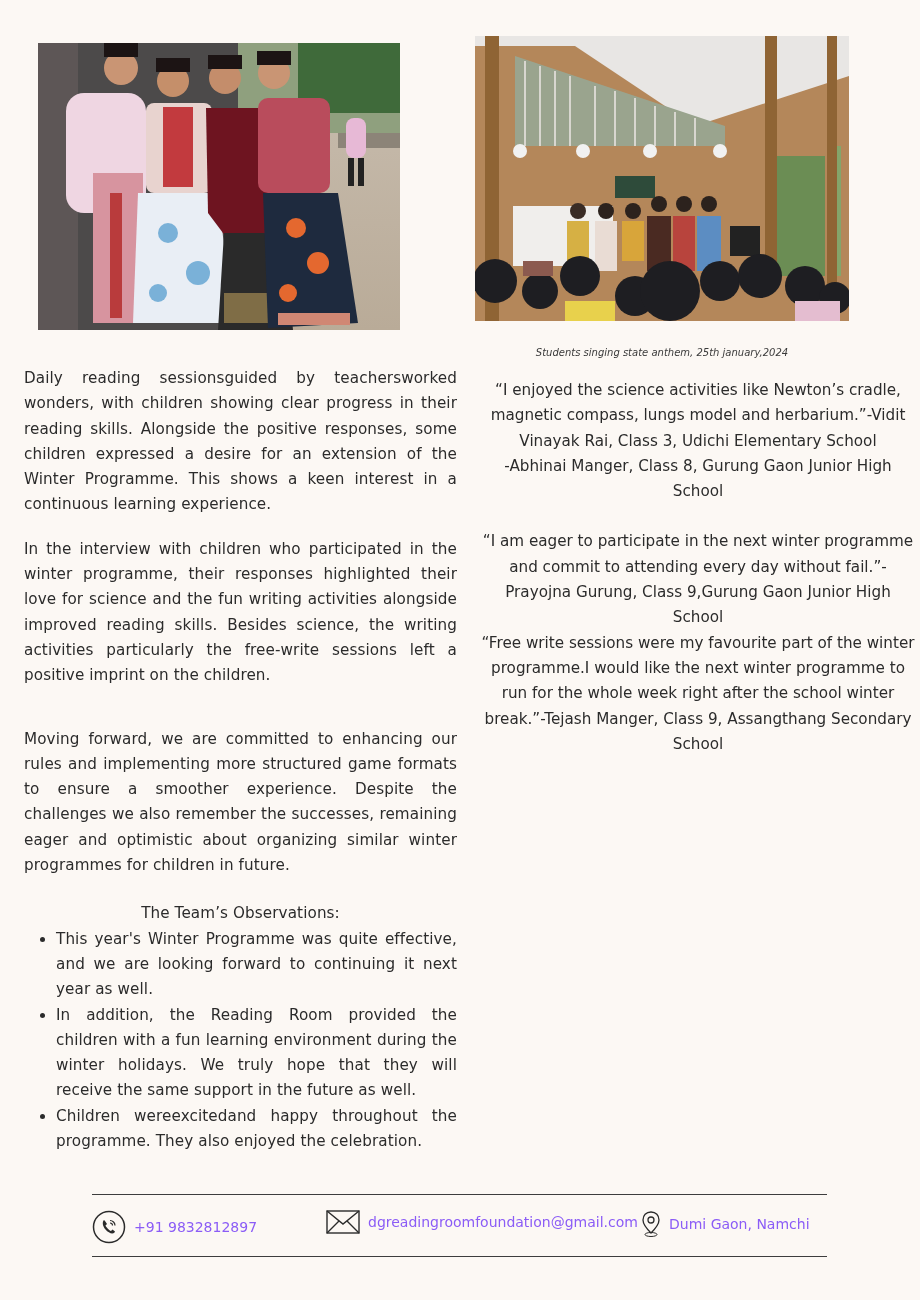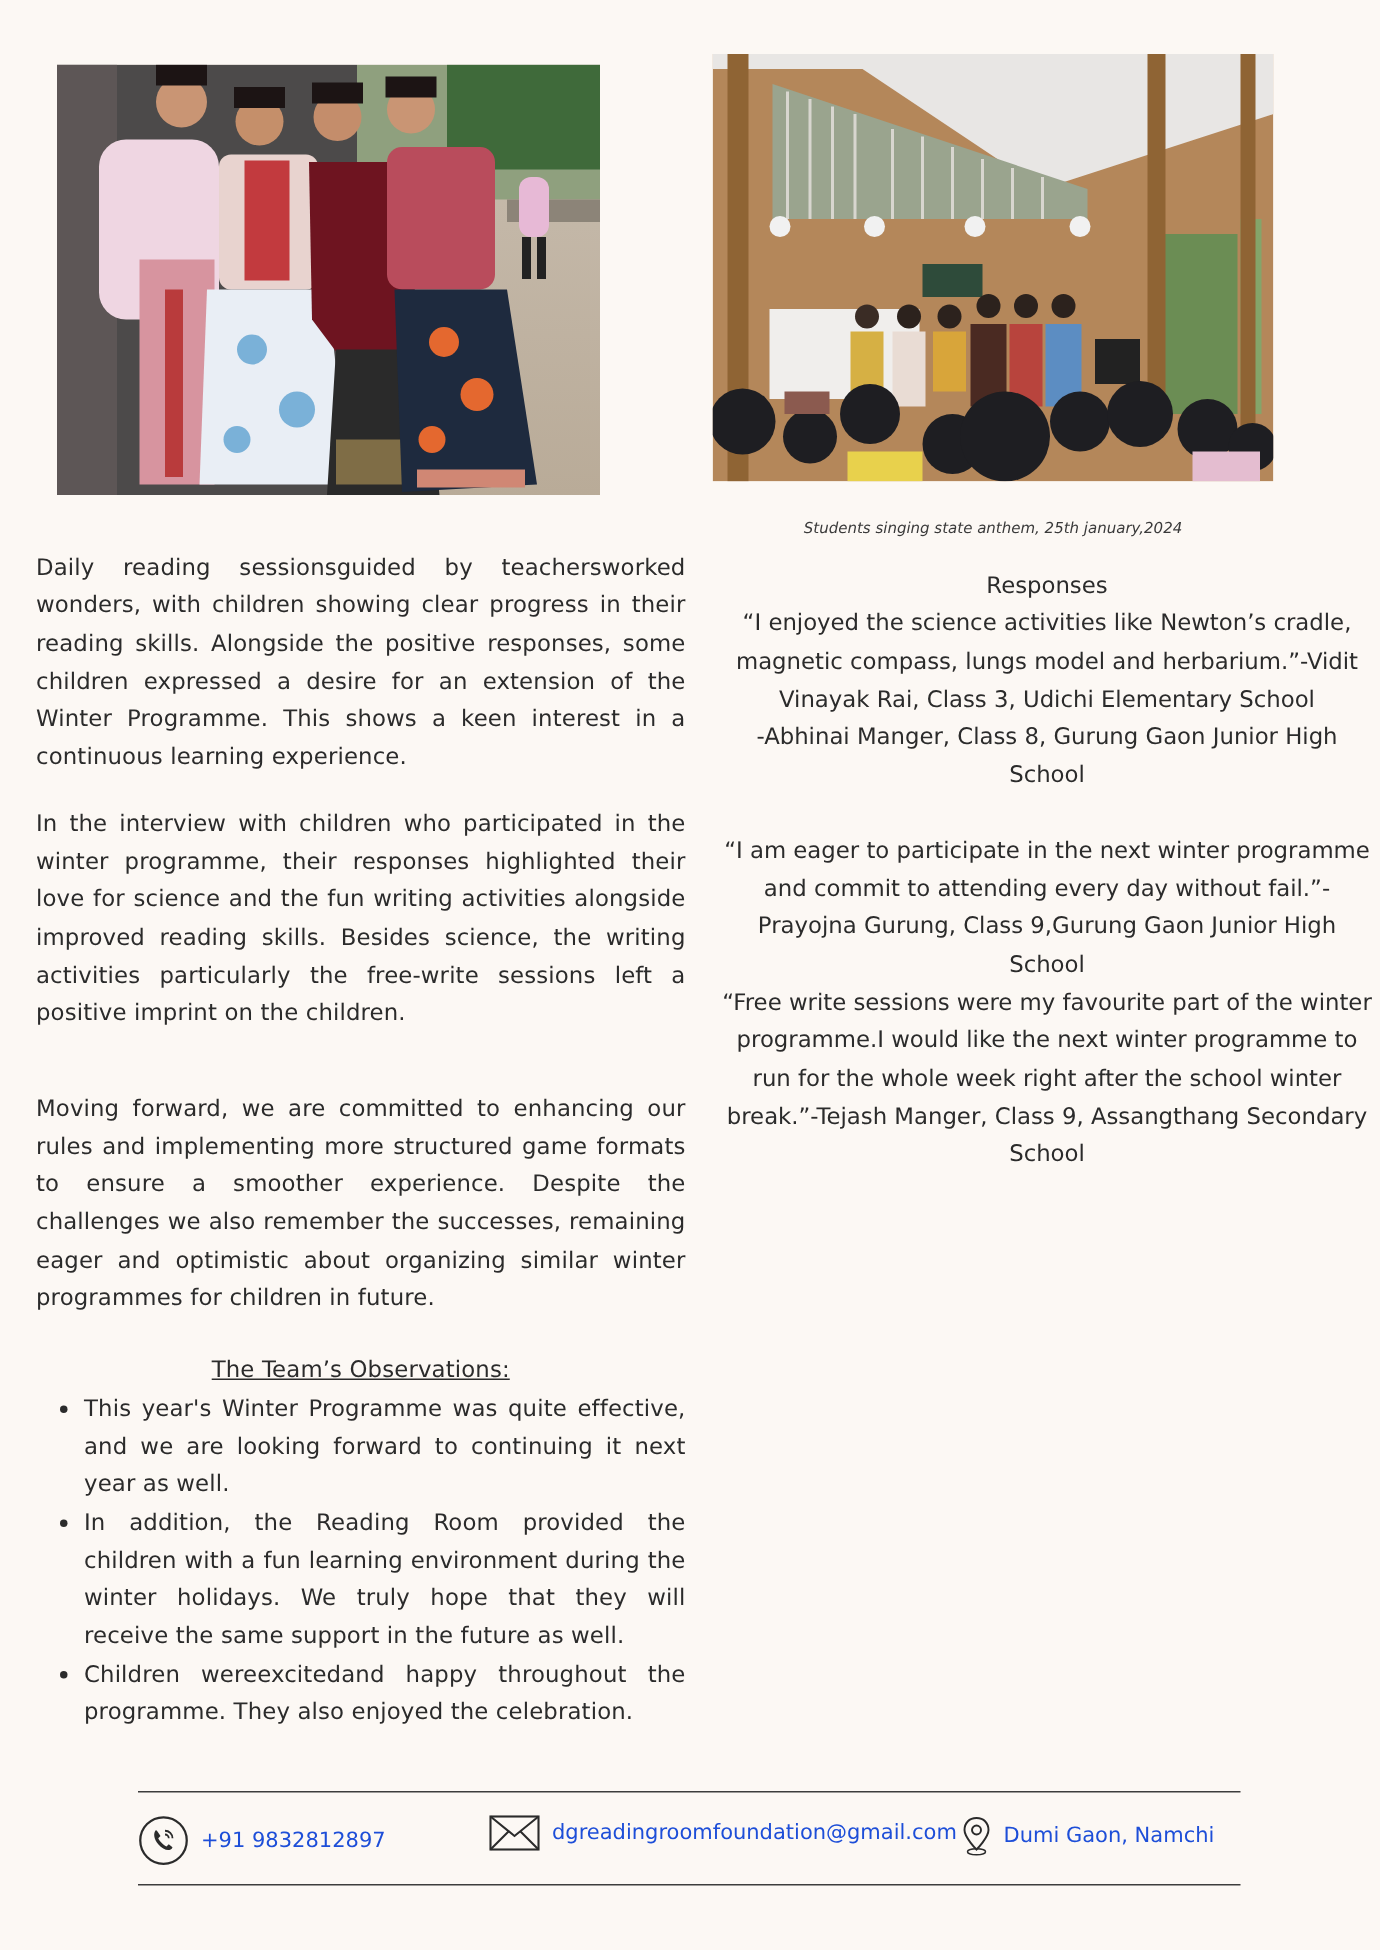--- a/index.html
+++ b/index.html
@@ -35,21 +35,21 @@
     line-height: 25.3px;
     letter-spacing: 0.1px;
   }
   .left-col p {
     margin: 0;
     text-align: justify;
   }
   #para-1 { margin-bottom: 38px; }
   #para-2 { margin-bottom: 19px; }
   #para-3 { margin-bottom: 23px; }
-  .obs-title { text-align: center; text-decoration: underline; }
+  .obs-title { text-align: center; }
   .obs-list {
     margin: 0; padding-left: 32px;
   }
   .obs-list li {
     text-align: justify;
     padding-left: 0;
   }
 
   .right-col {
     position: absolute;
@@ -68,21 +68,21 @@
     border-top: 1.5px solid #3d3d3d;
   }
   #footer-line-top { top: 1194px; }
   #footer-line-bottom { top: 1256px; }
 
   .footer-item {
     position: absolute;
     top: 1210px;
     display: flex; align-items: center;
     font-size: 14px;
-    color: #1d4ed8;
+    color: #8b5cf6;
   }
   .footer-item svg { display: block; }
   #footer-phone { left: 92px; }
   #footer-email { left: 326px; }
   #footer-location { left: 641px; }
   .footer-item .txt { margin-left: 8px; }
 </style>
 </head>
 <body>
 
@@ -207,21 +207,20 @@
   <p id="para-3">Moving forward, we are committed to enhancing our rules and implementing more structured game formats to ensure a smoother experience. Despite the challenges we also remember the successes, remaining eager and optimistic about organizing similar winter programmes for children in future.</p>
   <div class="obs-title">The Team’s Observations:</div>
   <ul class="obs-list">
     <li>This year's Winter Programme was quite effective, and we are looking forward to continuing it next year as well.</li>
     <li>In addition, the Reading Room provided the children with a fun learning environment during the winter holidays. We truly hope that they will receive the same support in the future as well.</li>
     <li>Children wereexcitedand happy throughout the programme. They also enjoyed the celebration.</li>
   </ul>
 </div>
 
 <div class="right-col">
-  <p class="heading">Responses</p>
   <p class="resp">“I enjoyed the science activities like Newton’s cradle, magnetic compass, lungs model and herbarium.”-Vidit Vinayak Rai, Class 3, Udichi Elementary School</p>
   <p class="resp">-Abhinai Manger, Class 8, Gurung Gaon Junior High School</p>
   <p class="resp gap">“I am eager to participate in the next winter programme and commit to attending every day without fail.”-Prayojna Gurung, Class 9,Gurung Gaon Junior High School</p>
   <p class="resp">“Free write sessions were my favourite part of the winter programme.I would like the next winter programme to run for the whole week right after the school winter break.”-Tejash Manger, Class 9, Assangthang Secondary School</p>
 </div>
 
 <div class="footer-line" id="footer-line-top"></div>
 
 <div class="footer-item" id="footer-phone">
   <span>

